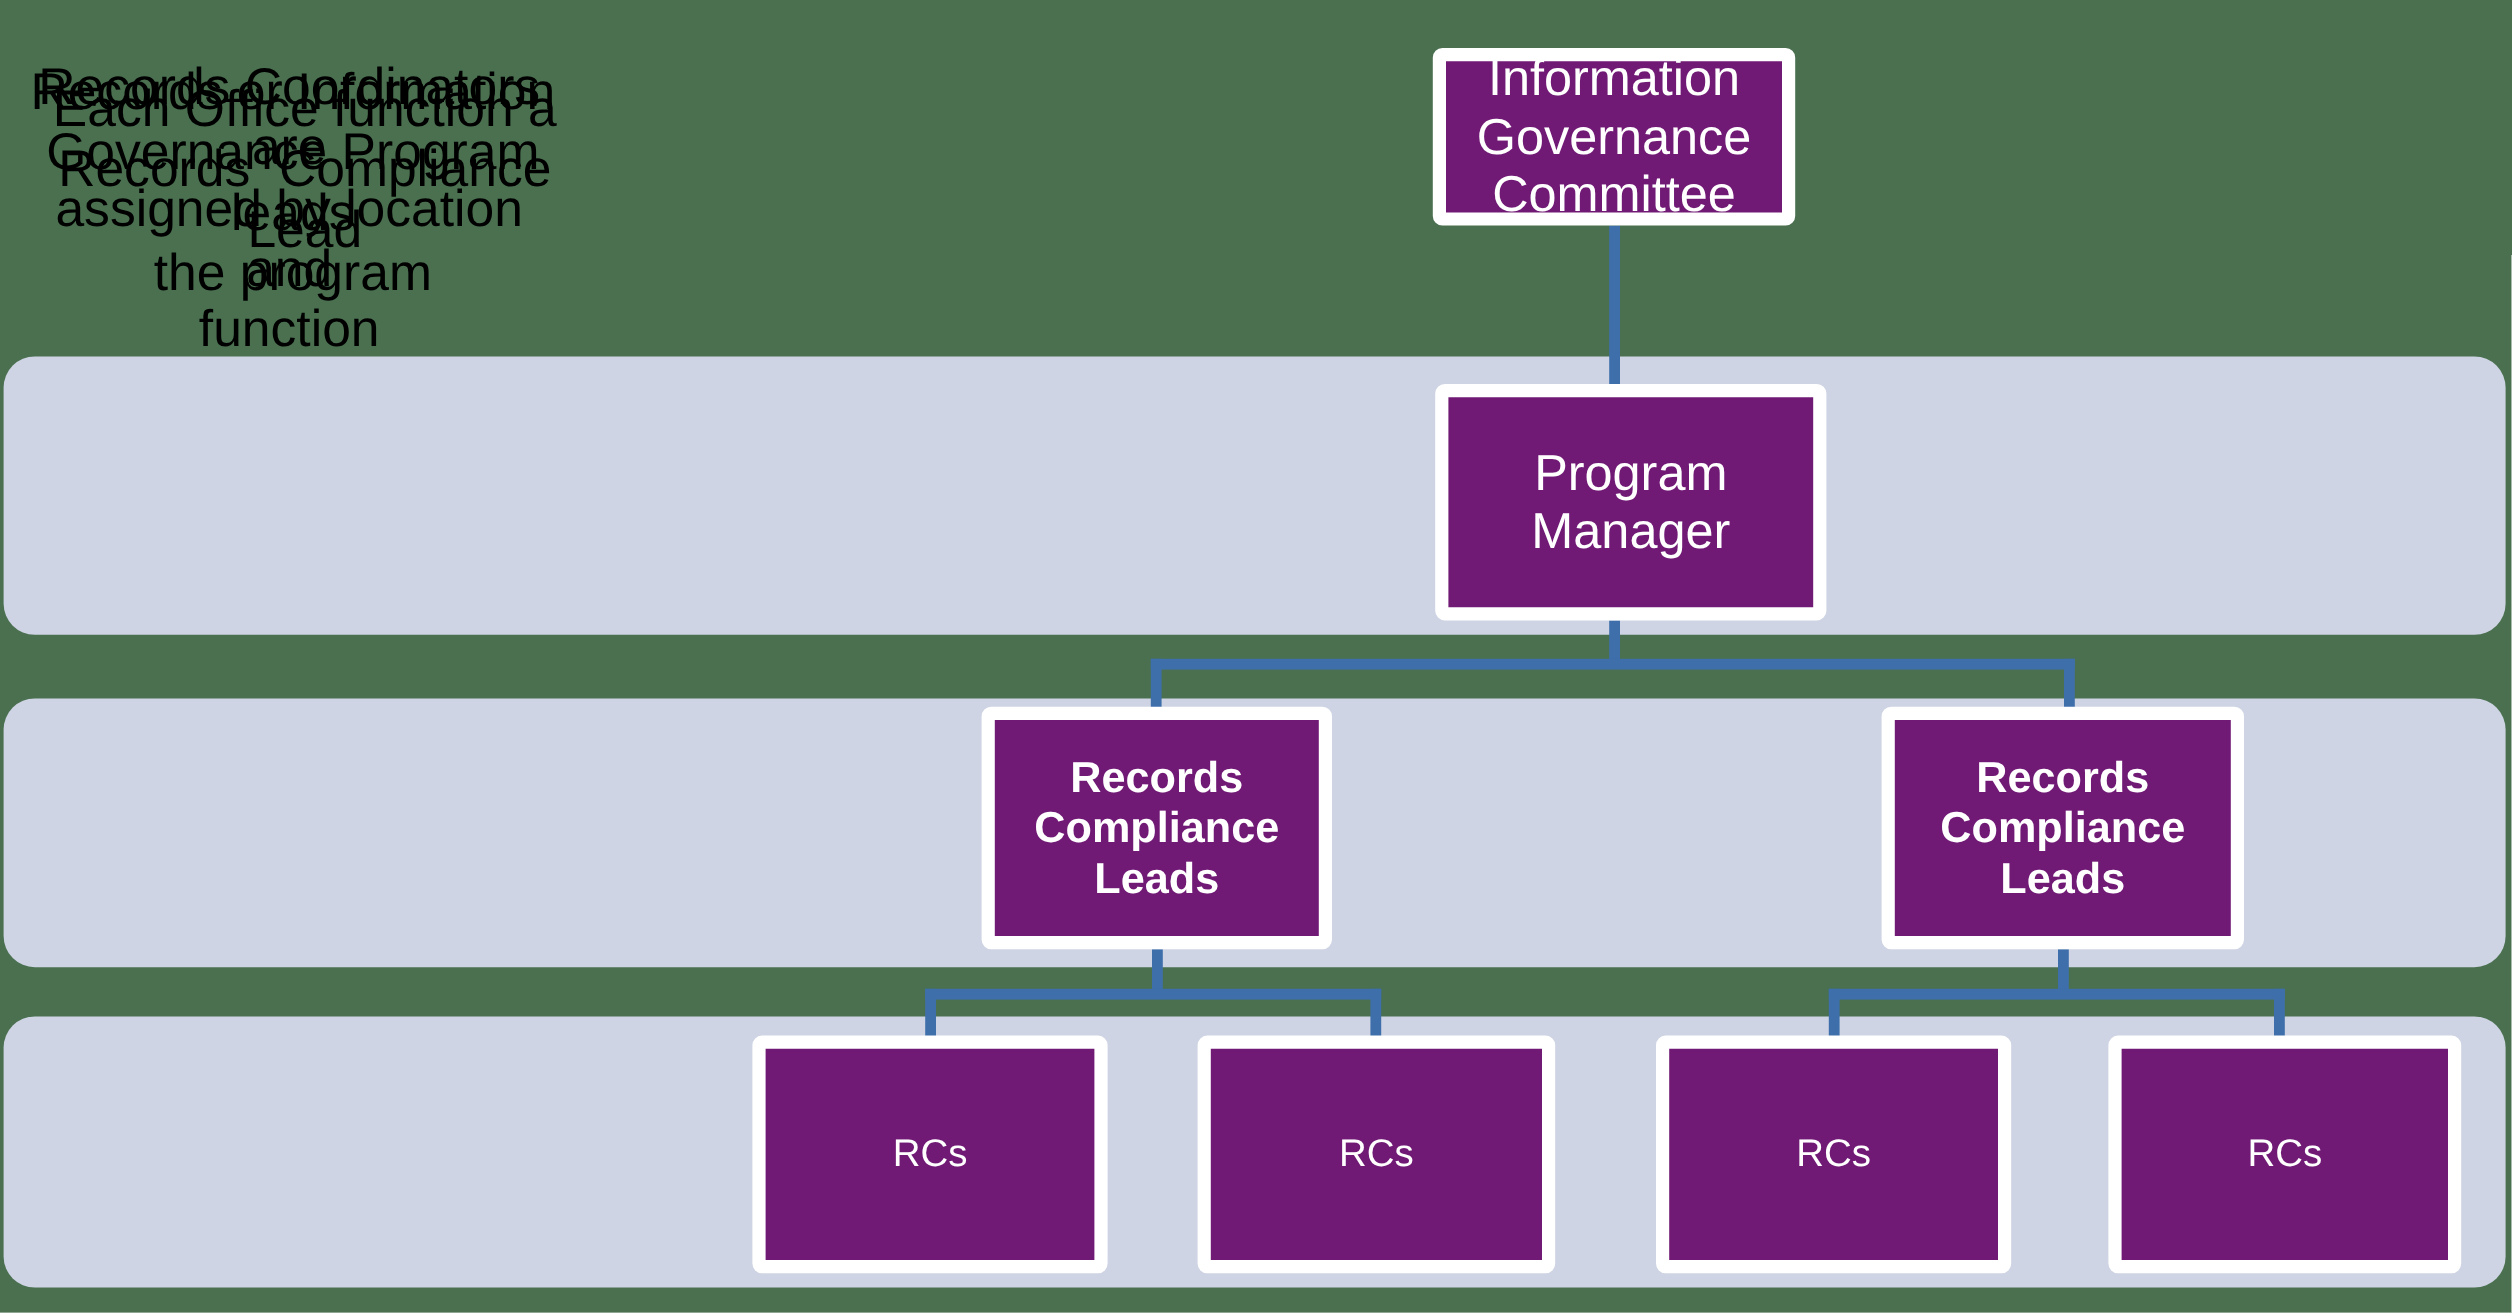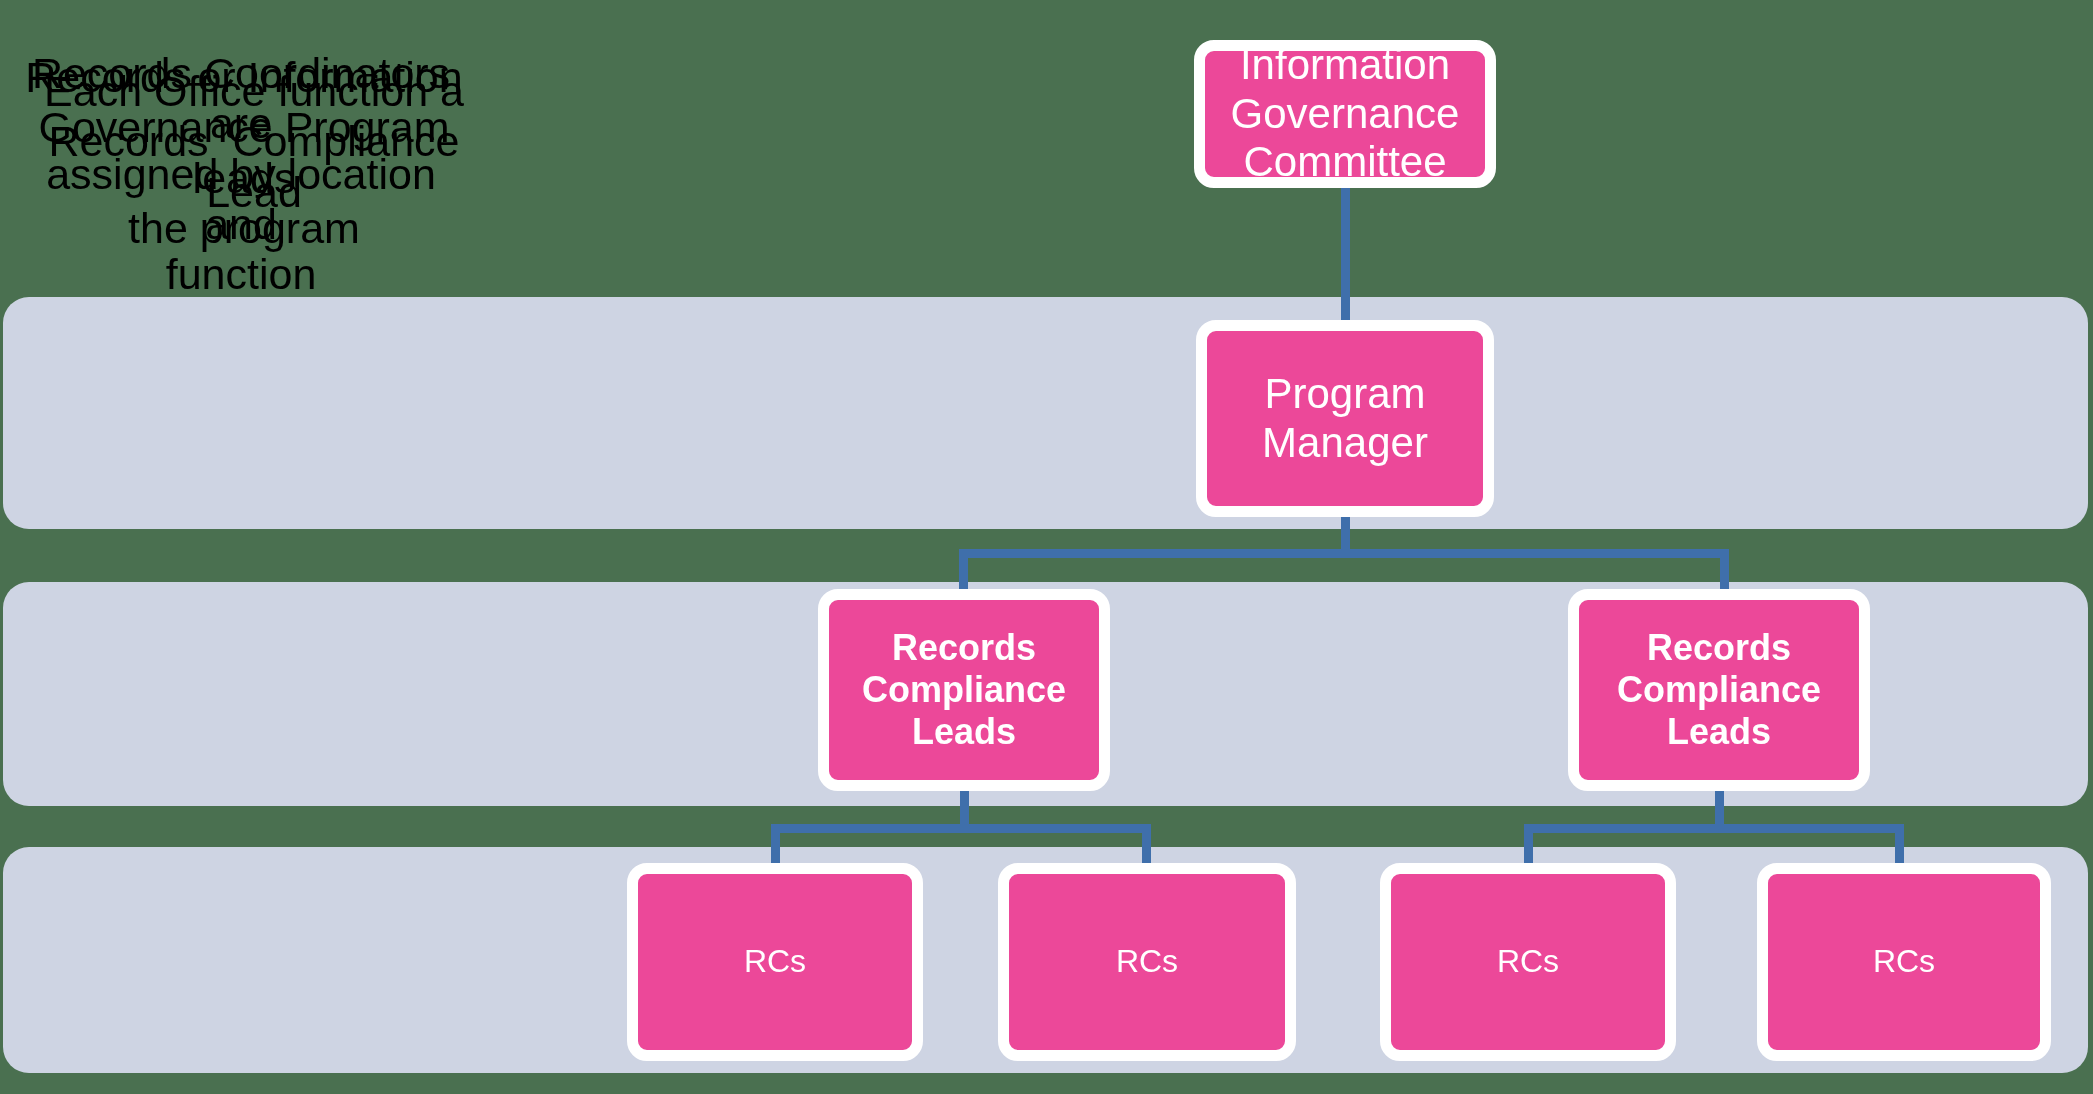--- a/index.html
+++ b/index.html
@@ -44,39 +44,39 @@
 
   
   .conn {
     position: absolute;
     background: #3f6fab;
   }
 
   
   .node {
     position: absolute;
-    background: #ec4899;
+    background: #701a75;
     border: 11px solid #ffffff;
-    border-radius: 20px;
+    border-radius: 8px;
     box-sizing: border-box;
     color: #ffffff;
     display: flex;
     align-items: center;
     justify-content: center;
     text-align: center;
     line-height: 1.16;
     white-space: pre-line;
     font-weight: 400;
   }
   .node-lg { font-size: 42px; }
   .node-md { font-size: 36px; font-weight: bold; }
   .node-sm { font-size: 32px; }
 
   #node-igc  { left: 1194px; top: 40px;  width: 302px; height: 148px; }
-  #node-pm   { left: 1196px; top: 320px; width: 298px; height: 197px; }
+  #node-pm   { left: 1196px; top: 320px; width: 326px; height: 197px; }
   #node-rcl1 { left: 818px;  top: 589px; width: 292px; height: 202px; }
   #node-rcl2 { left: 1568px; top: 589px; width: 302px; height: 202px; }
   #node-rc1  { left: 627px;  top: 863px; width: 296px; height: 198px; }
   #node-rc2  { left: 998px;  top: 863px; width: 298px; height: 198px; }
   #node-rc3  { left: 1380px; top: 863px; width: 296px; height: 198px; }
   #node-rc4  { left: 1757px; top: 863px; width: 294px; height: 198px; }
 </style>
 </head>
 <body>
 

